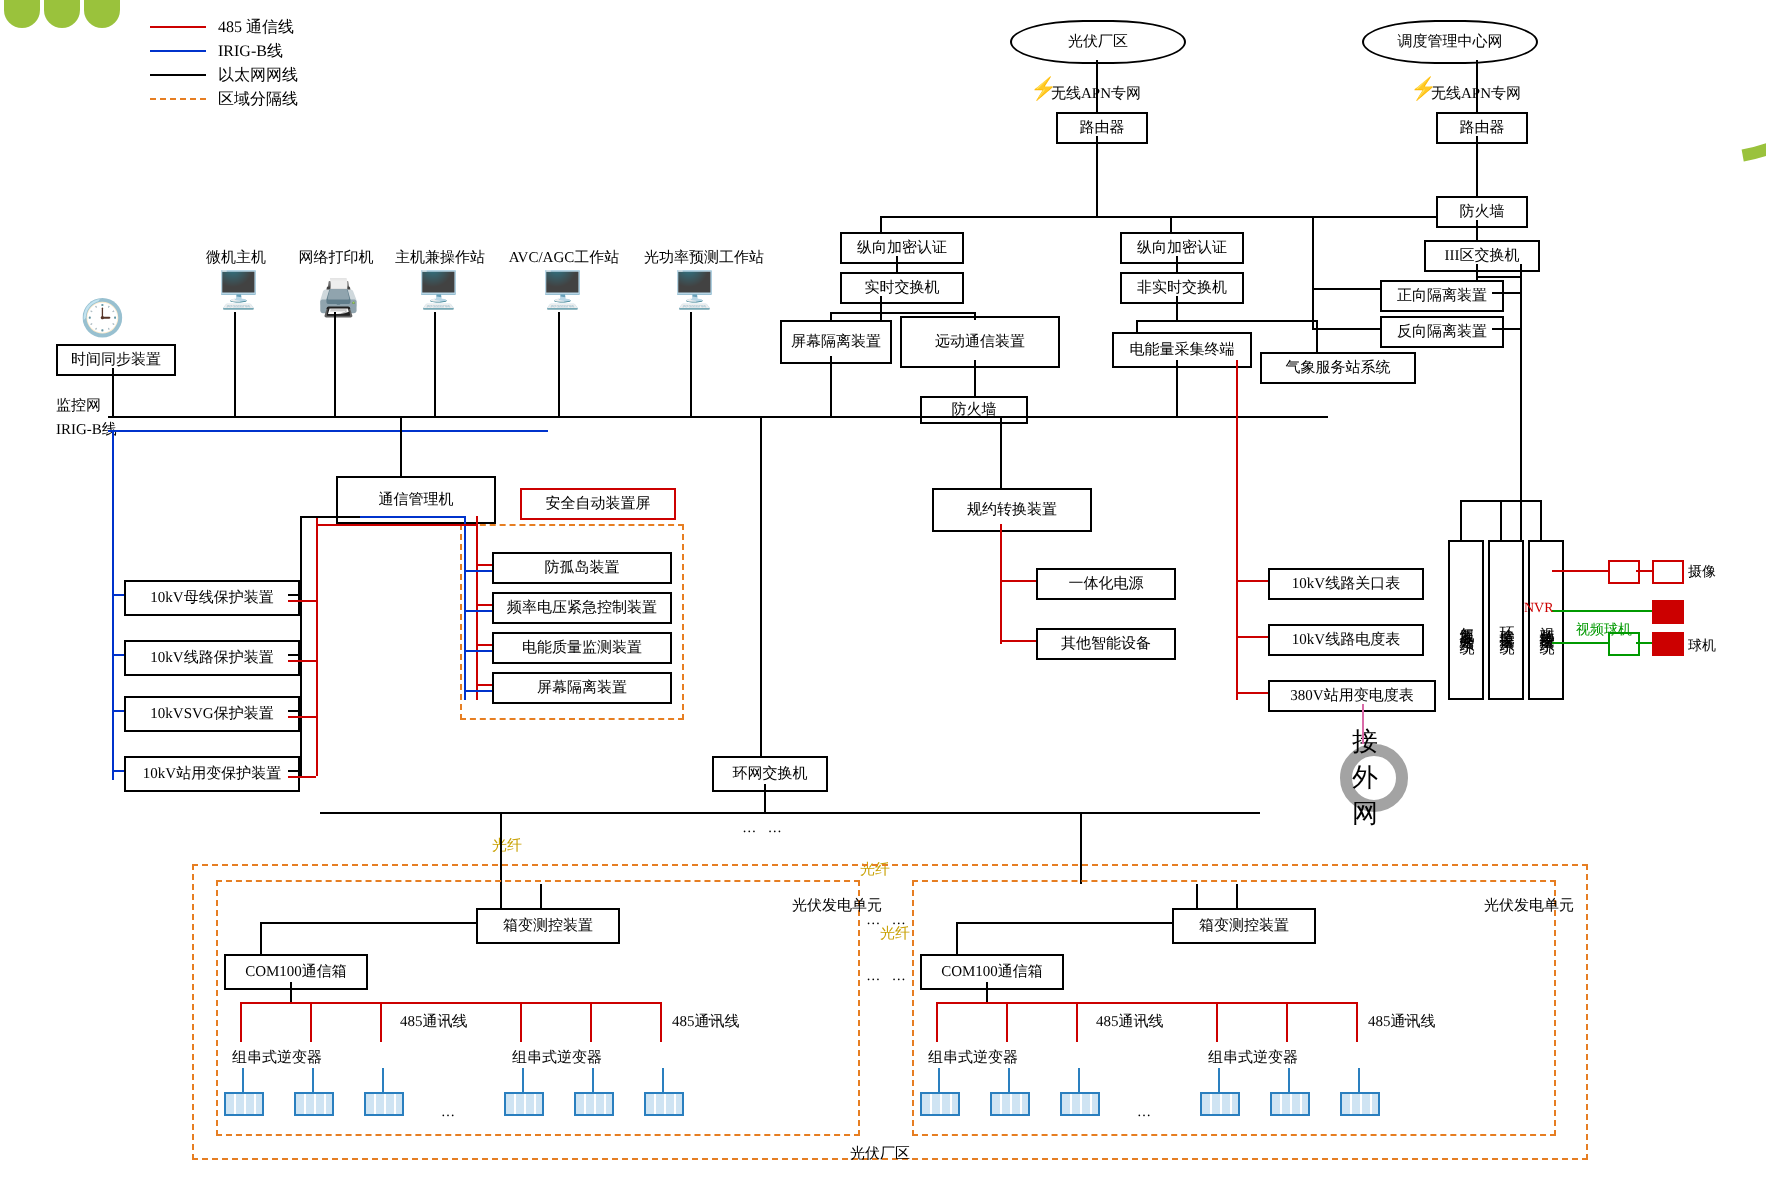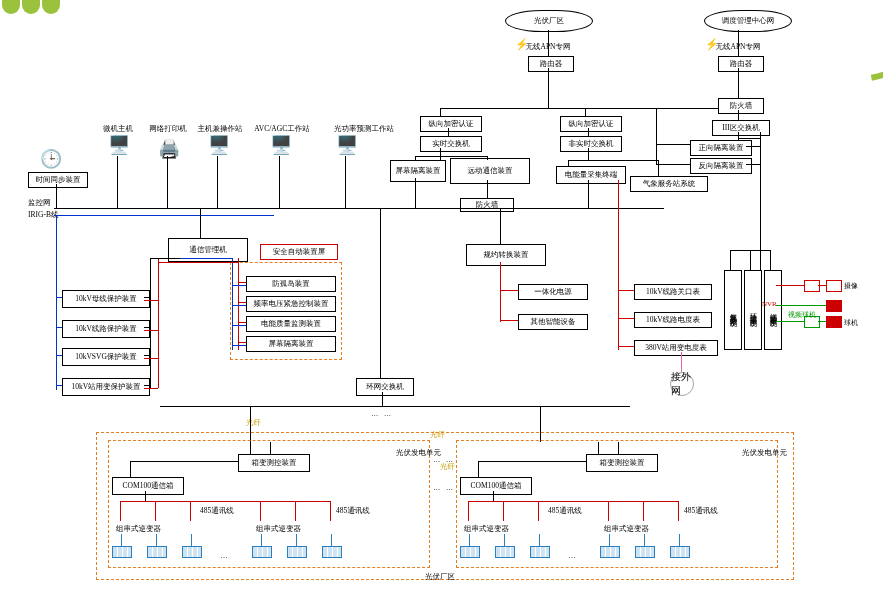--- a/index.html
+++ b/index.html
@@ -38,35 +38,53 @@
   .mini.red{border-color:#c00;background:#fff}
   .mini.green{border-color:#090;background:#fff}
   .mini.rfill{border-color:#c00;background:#c00}
   .txtR{position:absolute;font-size:7px}
   
   .halfg{position:absolute;width:18px;height:18px;border-radius:0 0 18px 18px;background:#9ac23c}
   .greenarc{position:absolute;width:160px;height:160px;border:6px solid #9ac23c;border-left-color:transparent;border-bottom-color:transparent;border-radius:50%;transform:rotate(35deg)}
   
   .pv{position:absolute;width:18px;height:10px;border:1px solid #2a7fbf;background:repeating-linear-gradient(90deg,#cfe4f3 0 4px,#fff 4px 5px)}
   
-  .pcircle{position:absolute;width:22px;height:22px;border:1px solid #a3a3a3;border-radius:50%;display:flex;align-items:center;justify-content:center;font-size:10px;color:#000}
+  .pcircle{position:absolute;width:22px;height:22px;border:6px solid #a3a3a3;border-radius:50%;display:flex;align-items:center;justify-content:center;font-size:13px;color:#000}
 </style>
 </head>
 <body>
 
 <div class="canvas">
 
   <div class="halfg" style="left:2px;top:-4px"></div>
   <div class="halfg" style="left:22px;top:-4px"></div>
   <div class="halfg" style="left:42px;top:-4px"></div>
   <div class="greenarc" style="right:-60px;top:-90px"></div>
 
+  <div class="legend">
+    <div class="legend-row">
+        <span class="legend-line" style="border-top-color:#cc0000"></span>
+        <span class="legend-label">485 通信线</span>
+      </div>
+    <div class="legend-row">
+        <span class="legend-line" style="border-top-color:#0033cc"></span>
+        <span class="legend-label">IRIG-B线</span>
+      </div>
+    <div class="legend-row">
+        <span class="legend-line" style="border-top-color:#000"></span>
+        <span class="legend-label">以太网网线</span>
+      </div>
+    <div class="legend-row">
+        <span class="legend-line legend-dash" style="border-top-color:#e67e22"></span>
+        <span class="legend-label">区域分隔线</span>
+      </div>
+  </div>
 
   <div class="cloud" style="left:505px;top:10px">光伏厂区</div>
-  <div class="cloud" style="left:704px;top:10px">调度管理中心网</div>
+  <div class="cloud" style="left:681px;top:10px">调度管理中心网</div>
   <div class="free center" style="left:548px;top:42px">无线APN专网</div>
   <div class="free center" style="left:738px;top:42px">无线APN专网</div>
   <div class="zig" style="left:522px;top:38px">⚡</div>
   <div class="zig" style="left:712px;top:38px">⚡</div>
   <div class="line v black" style="left:548px;top:30px;height:26px"></div>
   <div class="line v black" style="left:738px;top:30px;height:26px"></div>
 
   <div class="box" style="left:528px;top:56px;width:40px;height:12px">路由器</div>
   <div class="box" style="left:718px;top:56px;width:40px;height:12px">路由器</div>
 
@@ -123,21 +141,21 @@
   <div class="mon" style="left:108px;top:136px">🖥️</div>
   <div class="mon" style="left:158px;top:140px">🖨️</div>
   <div class="mon" style="left:208px;top:136px">🖥️</div>
   <div class="mon" style="left:270px;top:136px">🖥️</div>
   <div class="mon" style="left:336px;top:136px">🖥️</div>
 
   <div class="mon-label" style="left:118px;top:124px">微机主机</div>
   <div class="mon-label" style="left:168px;top:124px">网络打印机</div>
   <div class="mon-label" style="left:220px;top:124px">主机兼操作站</div>
   <div class="mon-label" style="left:282px;top:124px">AVC/AGC工作站</div>
-  <div class="mon-label" style="left:364px;top:124px">光功率预测工作站</div>
+  <div class="mon-label" style="left:352px;top:124px">光功率预测工作站</div>
 
   <div class="box" style="left:28px;top:172px;width:54px;height:12px">时间同步装置</div>
 
   <div class="free" style="left:28px;top:198px">监控网</div>
   <div class="free" style="left:28px;top:210px">IRIG-B线</div>
   <div class="line h black" style="left:54px;top:208px;width:610px"></div>
   <div class="line h blue" style="left:54px;top:215px;width:220px"></div>
 
   <div class="line v black" style="left:56px;top:184px;height:24px"></div>
   <div class="line v black" style="left:117px;top:156px;height:52px"></div>

